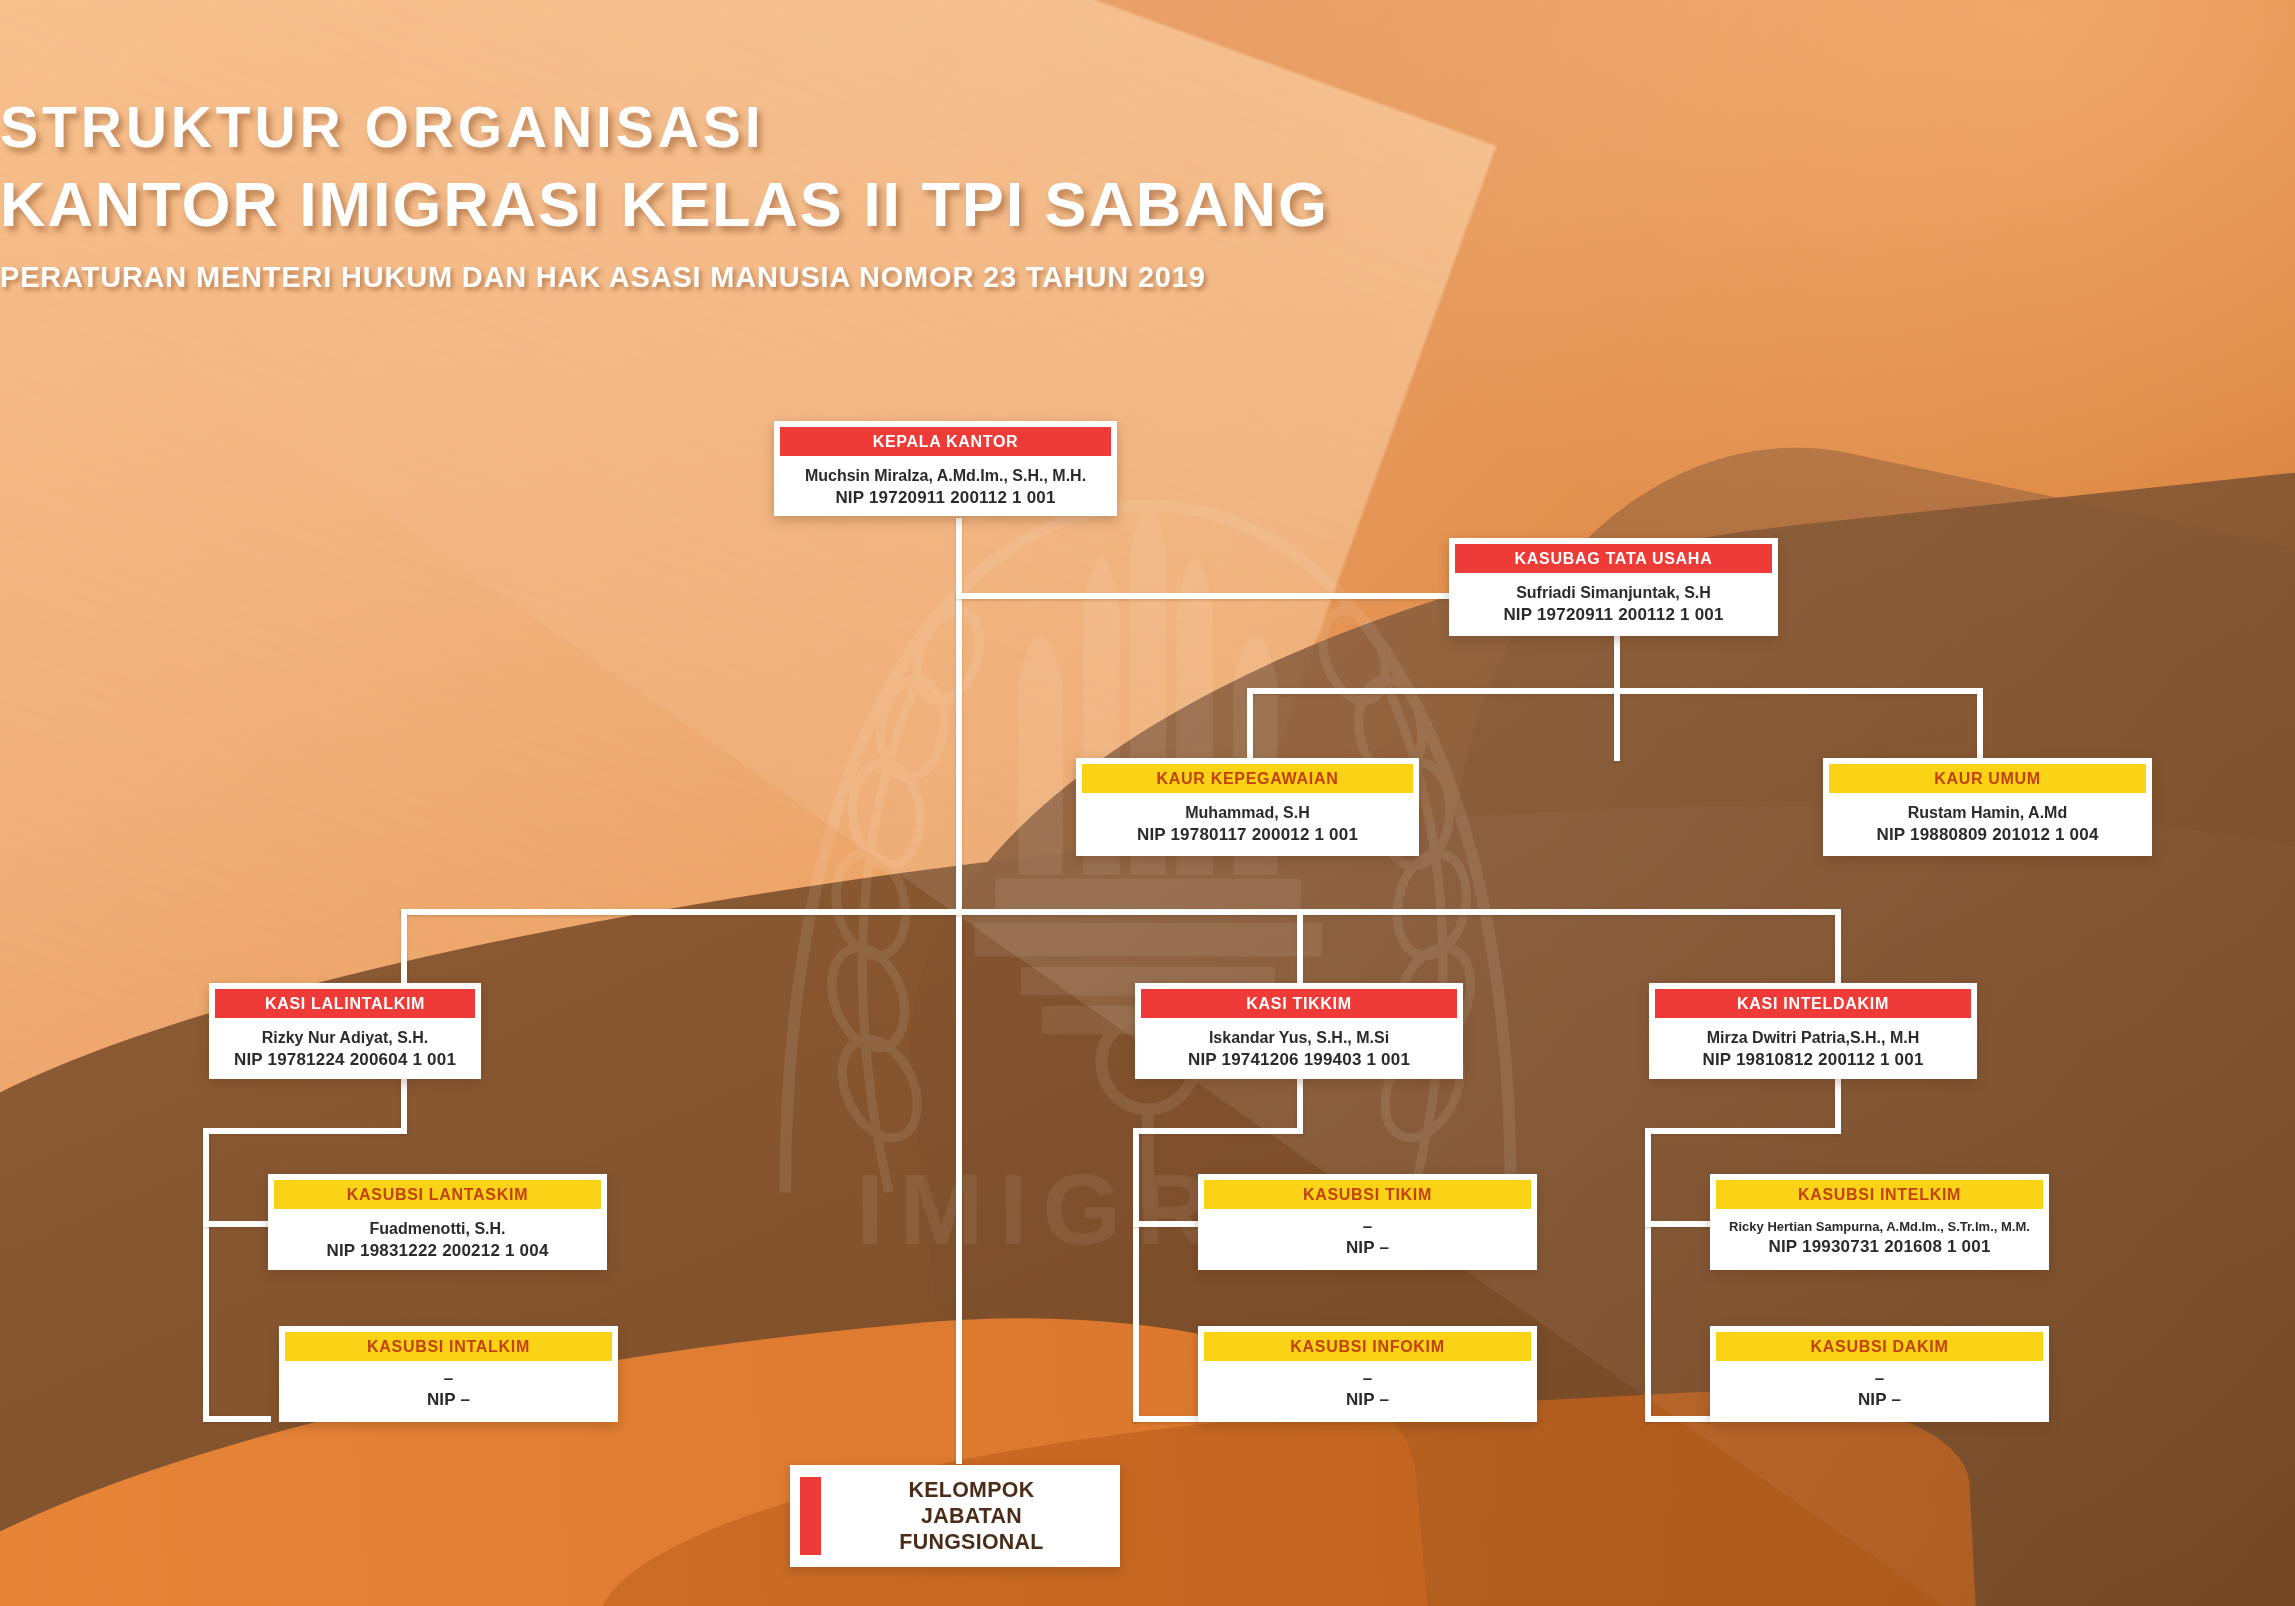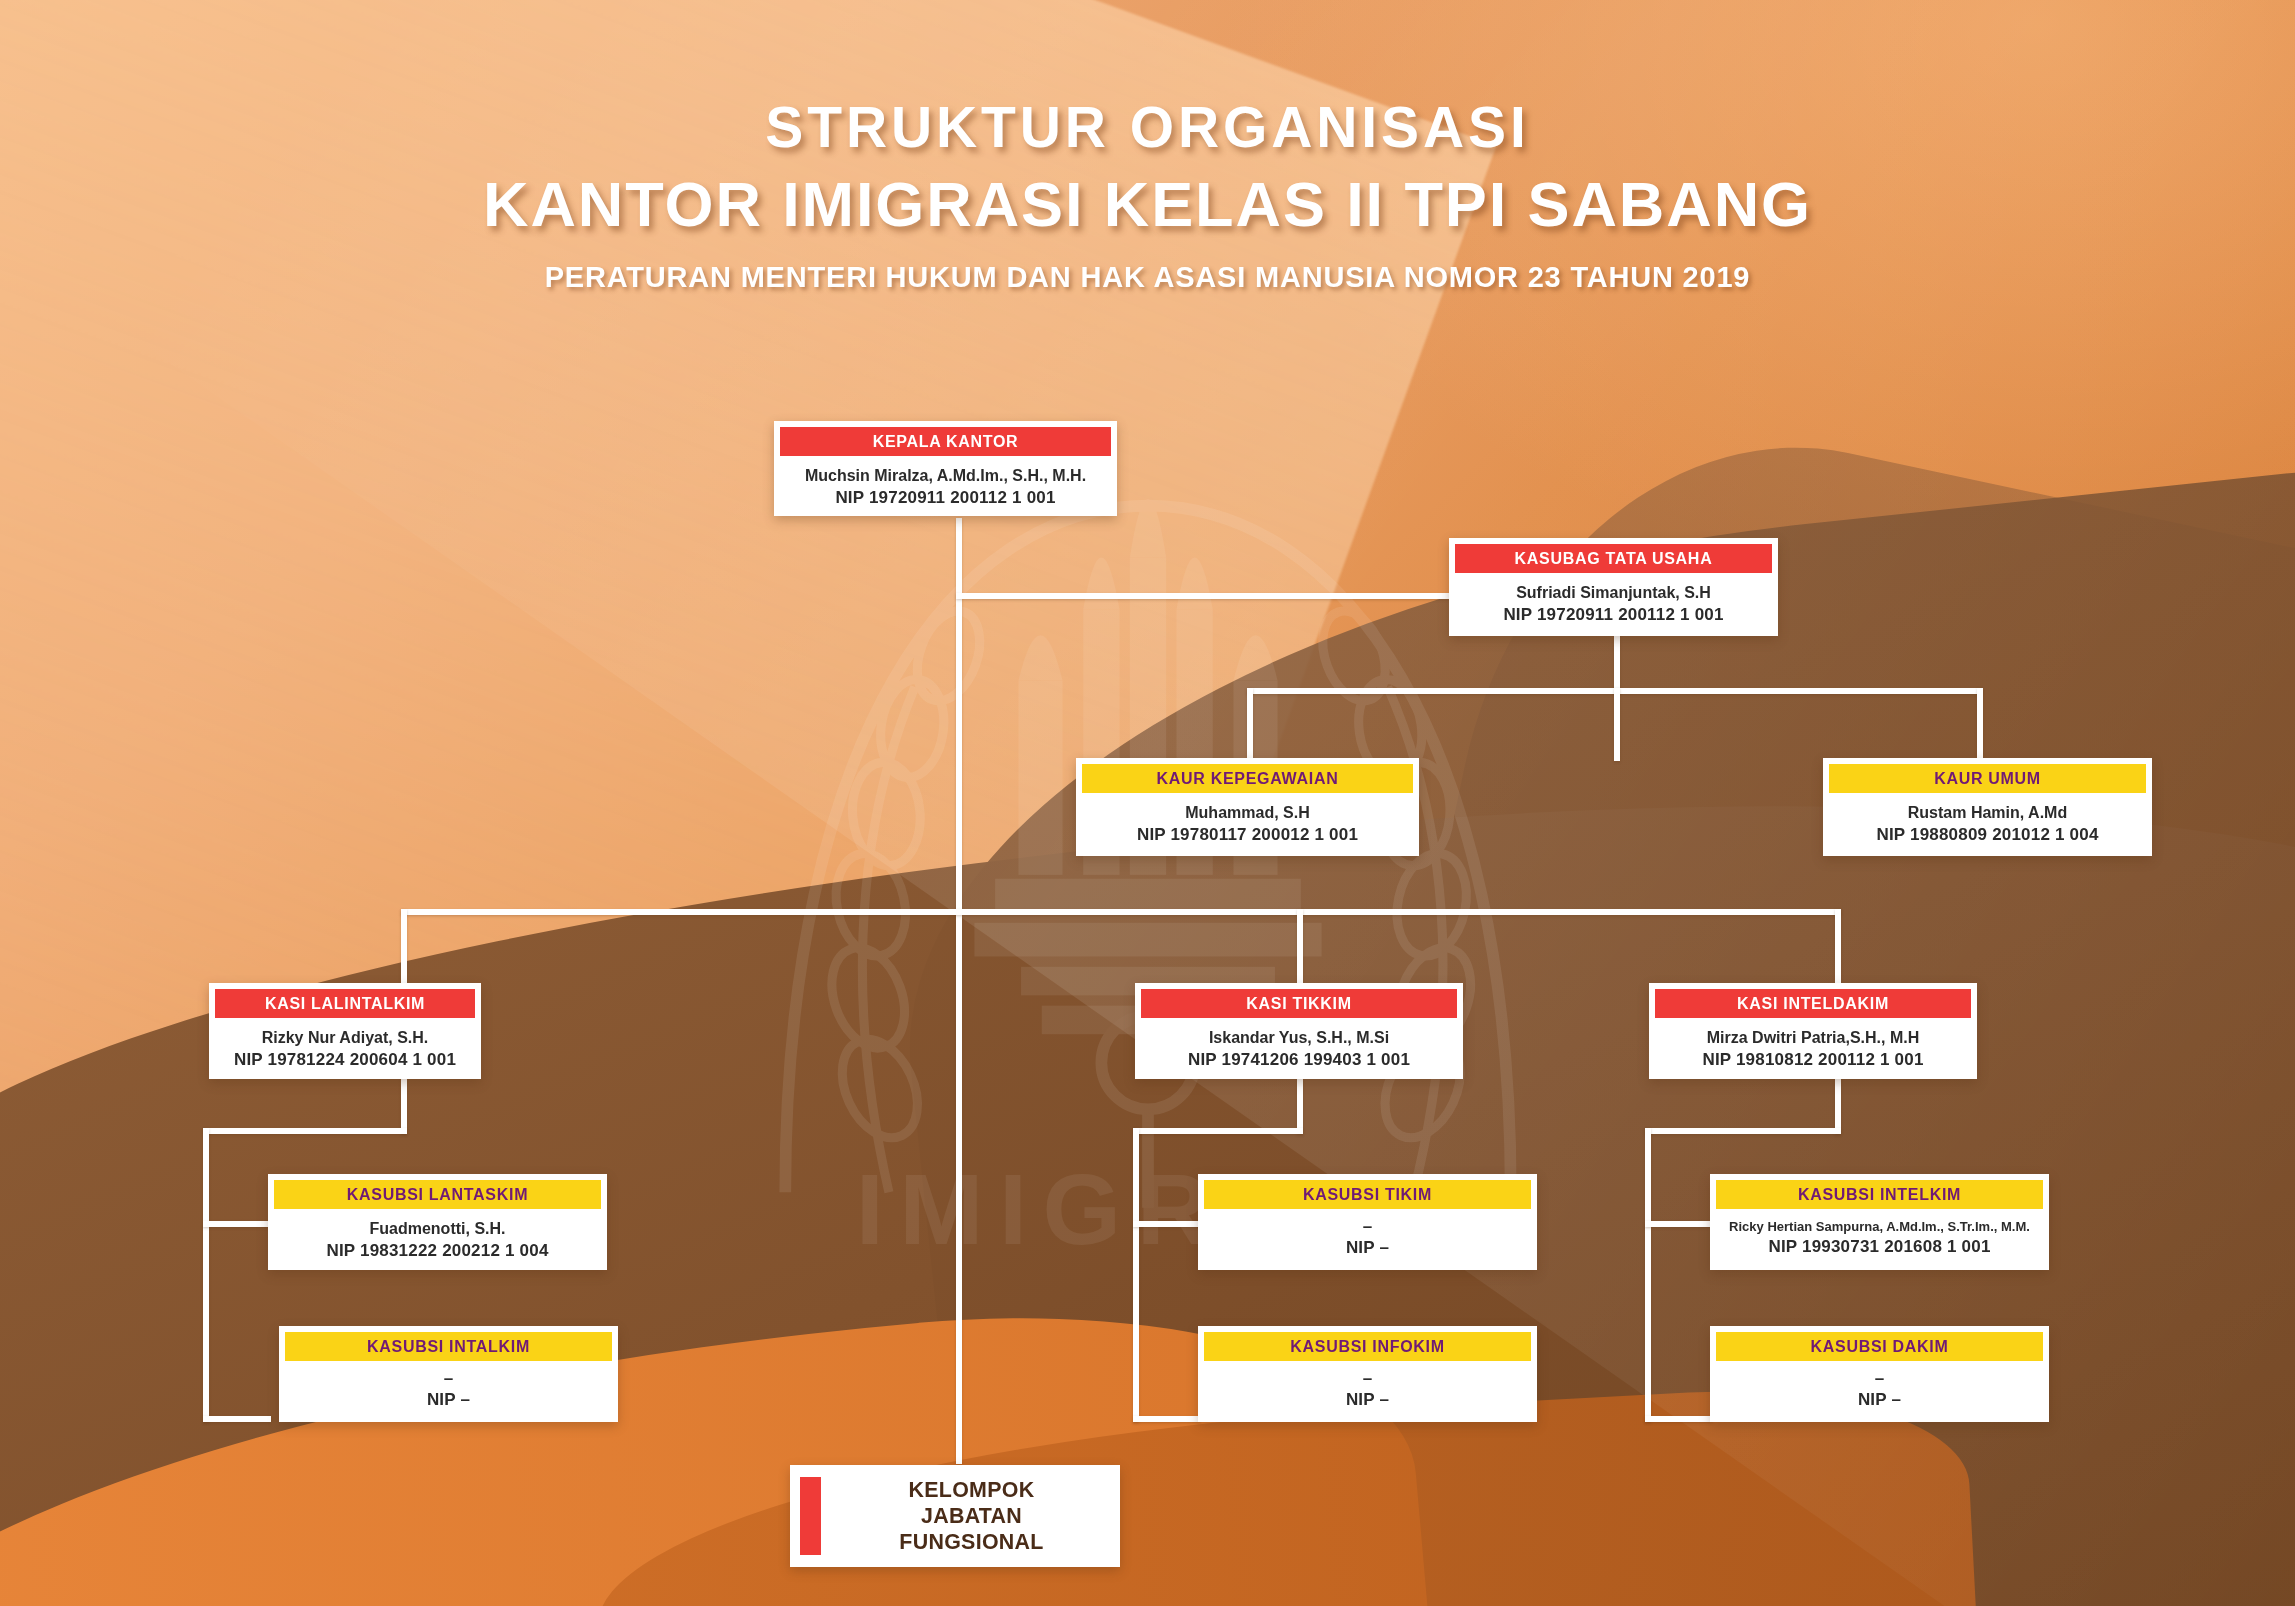--- a/index.html
+++ b/index.html
@@ -65,21 +65,21 @@
     background:radial-gradient(ellipse at 70% 30%,rgba(255,190,130,.45),rgba(255,190,130,0) 65%);
   }
   .watermark{
     position:absolute;left:50%;top:415px;transform:translateX(-50%);
     width:907px;height:842px;opacity:.085;
     pointer-events:none;
   }
   .watermark svg{width:100%;height:100%;}
 
   
-  .header{position:absolute;left:0;right:0;top:97px;text-align:center;z-index:20;}
+  .header{position:absolute;left:0;right:0;top:97px;text-align:left;z-index:20;}
   .title1{
     font-size:57px;font-weight:bold;color:#ffffff;letter-spacing:3.9px;
     text-shadow:3.9px 5.2px 6.5px rgba(120,60,20,.45);
     line-height:1.08;white-space:nowrap;
   }
   .title2{
     font-size:63px;font-weight:bold;color:#ffffff;letter-spacing:1.9px;
     text-shadow:3.9px 5.2px 6.5px rgba(120,60,20,.45);
     line-height:1.08;margin-top:11px;white-space:nowrap;
   }
@@ -101,21 +101,21 @@
     padding:5.8px 5.8px 9px 5.8px;
     box-shadow:0 3.9px 10.4px rgba(90,50,20,.30);
     box-sizing:border-box;
   }
   .node .bar{
     color:#ffffff;font-weight:bold;text-align:center;
     padding:7.1px 3.9px 6.5px 3.9px;letter-spacing:0.7px;
     font-size:16px;line-height:1;
   }
   .node.red .bar{background:#EF3B38;color:#ffffff;}
-  .node.yellow .bar{background:#FAD316;color:#701a75;}
+  .node.yellow .bar{background:#FAD316;color:#c2410c;}
   .node .body{
     text-align:center;color:#2B2B2B;padding-top:9px;line-height:1.32;
   }
   .node .pname{font-size:16px;font-weight:bold;}
   .node .pname.small{font-size:13px;}
   .node .pnip{font-size:17px;font-weight:bold;letter-spacing:0.2px;}
   .node .dash{font-size:17px;font-weight:bold;line-height:1.1;}
 
   
   .kjf{

